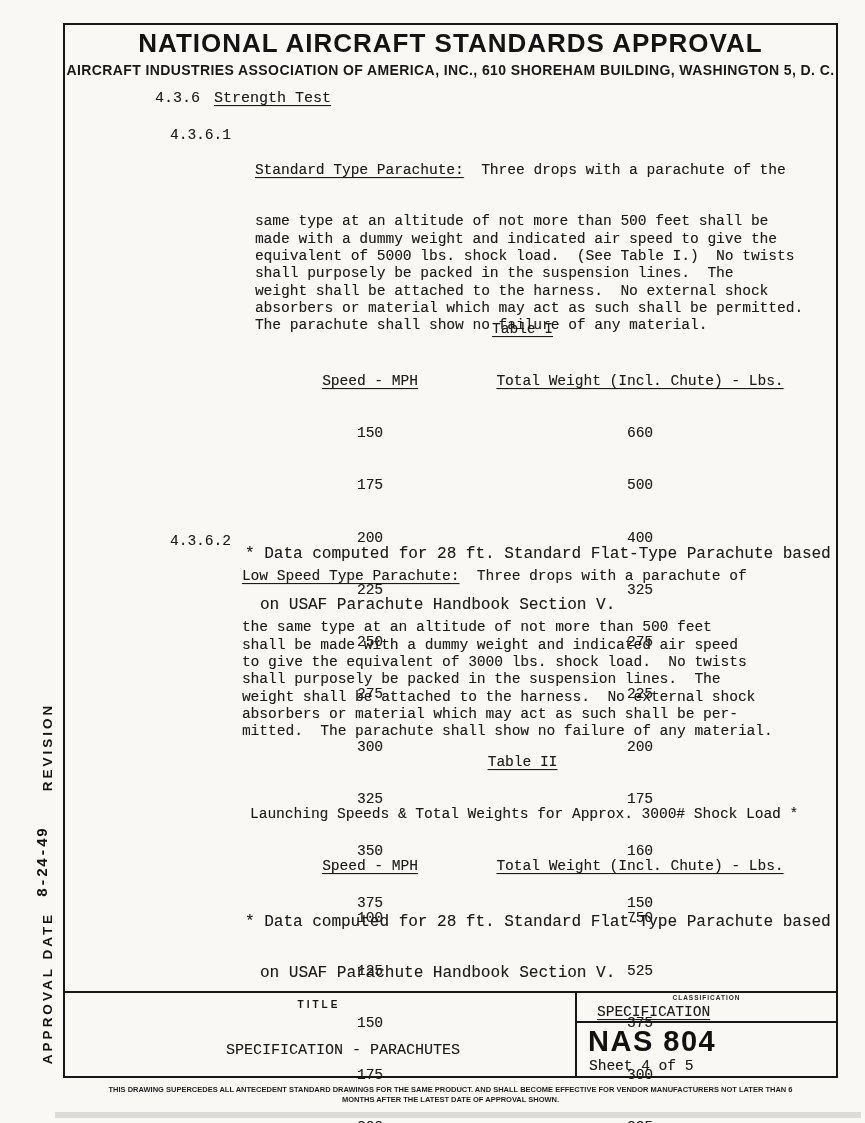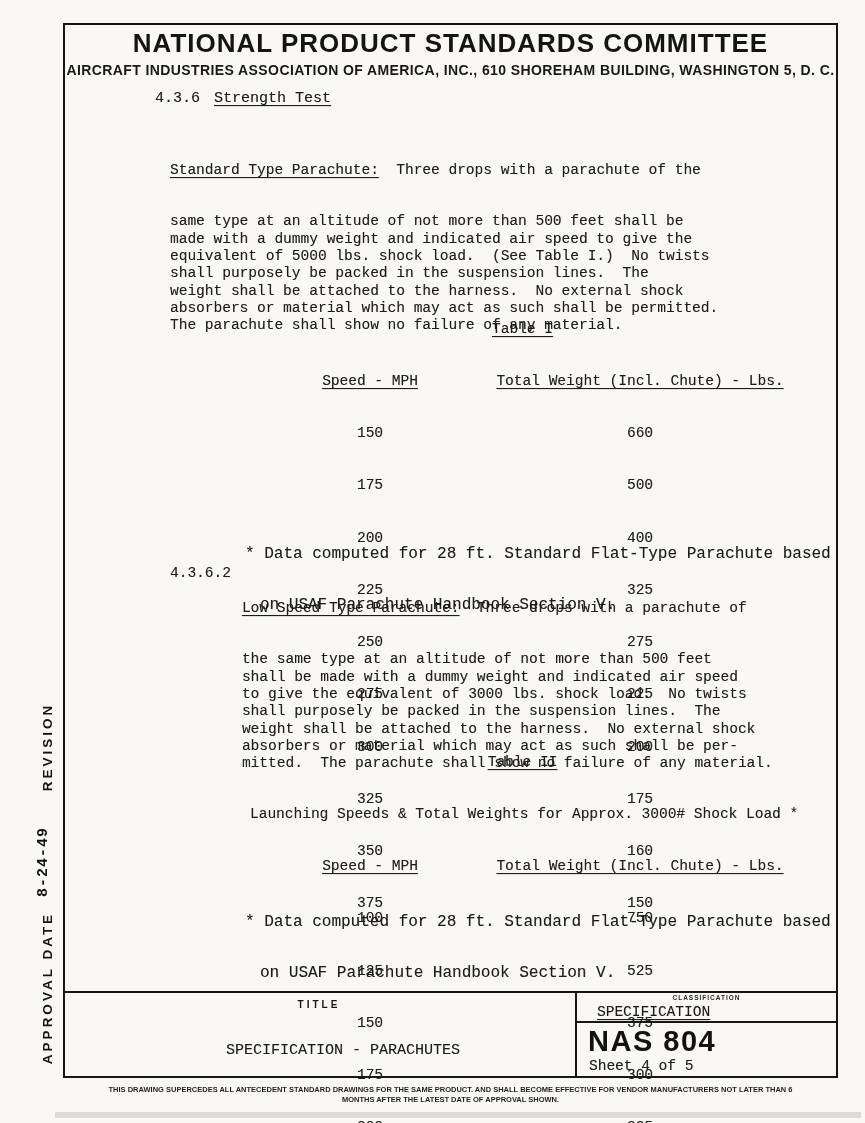--- a/index.html
+++ b/index.html
@@ -36,21 +36,21 @@
     position:absolute; left:155px; top:90px;
     font-size:15px; white-space:pre;
   }
   .sec-head .num { margin-right:14px; }
 
   .para { position:absolute; display:flex; font-size:14.5px; line-height:17.3px; }
   .para .pnum { flex:none; }
   .para .ptext { white-space:pre; }
   .p1 { top:127px; left:170px; }
   .p1 .pnum { margin-right:24px; }
-  .p2 { top:565px; left:170px; }
+  .p2 { top:533px; left:170px; }
   .p2 .pnum { margin-right:11px; }
 
   .tbl {
     position:absolute; left:250px; width:545px; text-align:center;
     font-size:14.5px; line-height:17.4px; white-space:pre;
   }
   .t1 { top:286px; }
   .t2 { top:719px; }
   .trow { display:flex; }
   .trow .c1 { width:240px; text-align:center; }
@@ -97,26 +97,27 @@
 
   .bottom-bar { position:absolute; left:55px; top:1112px; width:806px; height:6px; background:#dcdbd7; }
 </style>
 </head>
 <body>
 
 <div class="page">
 
   <div class="frame"></div>
 
-  <div class="hdr-title">NATIONAL PRODUCT STANDARDS COMMITTEE</div>
+  <div class="hdr-title">NATIONAL AIRCRAFT STANDARDS APPROVAL</div>
   <div class="hdr-org">AIRCRAFT INDUSTRIES ASSOCIATION OF AMERICA, INC.,  610 SHOREHAM BUILDING, WASHINGTON 5, D. C.</div>
 
   <div class="sec-head ink"><span class="num">4.3.6</span><span class="u">Strength Test</span></div>
 
   <div class="para p1 ink">
+    <span class="pnum">4.3.6.1</span>
     <div class="ptext">
       <div><span class="u">Standard Type Parachute:</span><span>  Three drops with a parachute of the</span></div>
       <div>same type at an altitude of not more than 500 feet shall be
 made with a dummy weight and indicated air speed to give the
 equivalent of 5000 lbs. shock load.  (See Table I.)  No twists
 shall purposely be packed in the suspension lines.  The
 weight shall be attached to the harness.  No external shock
 absorbers or material which may act as such shall be permitted.
 The parachute shall show no failure of any material.</div>
     </div>

